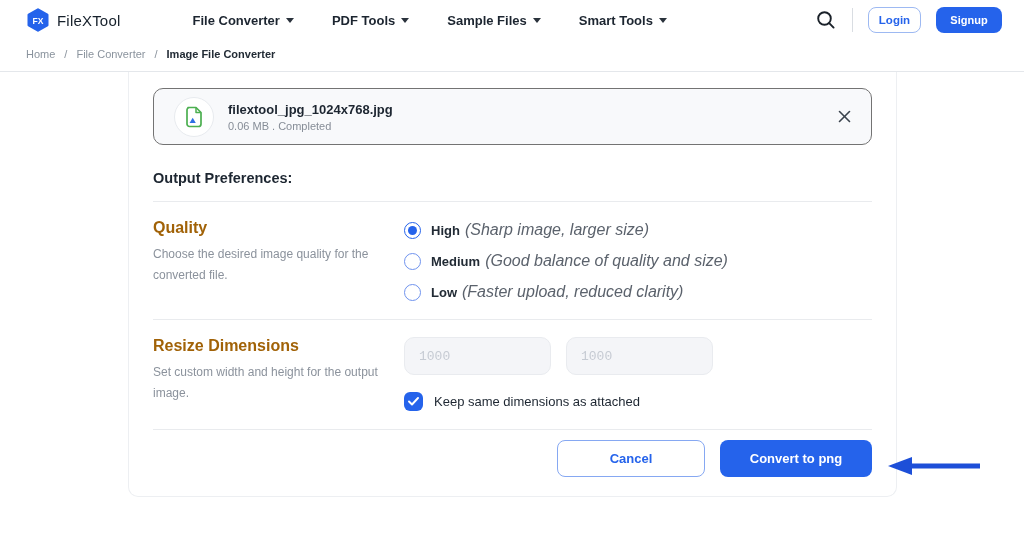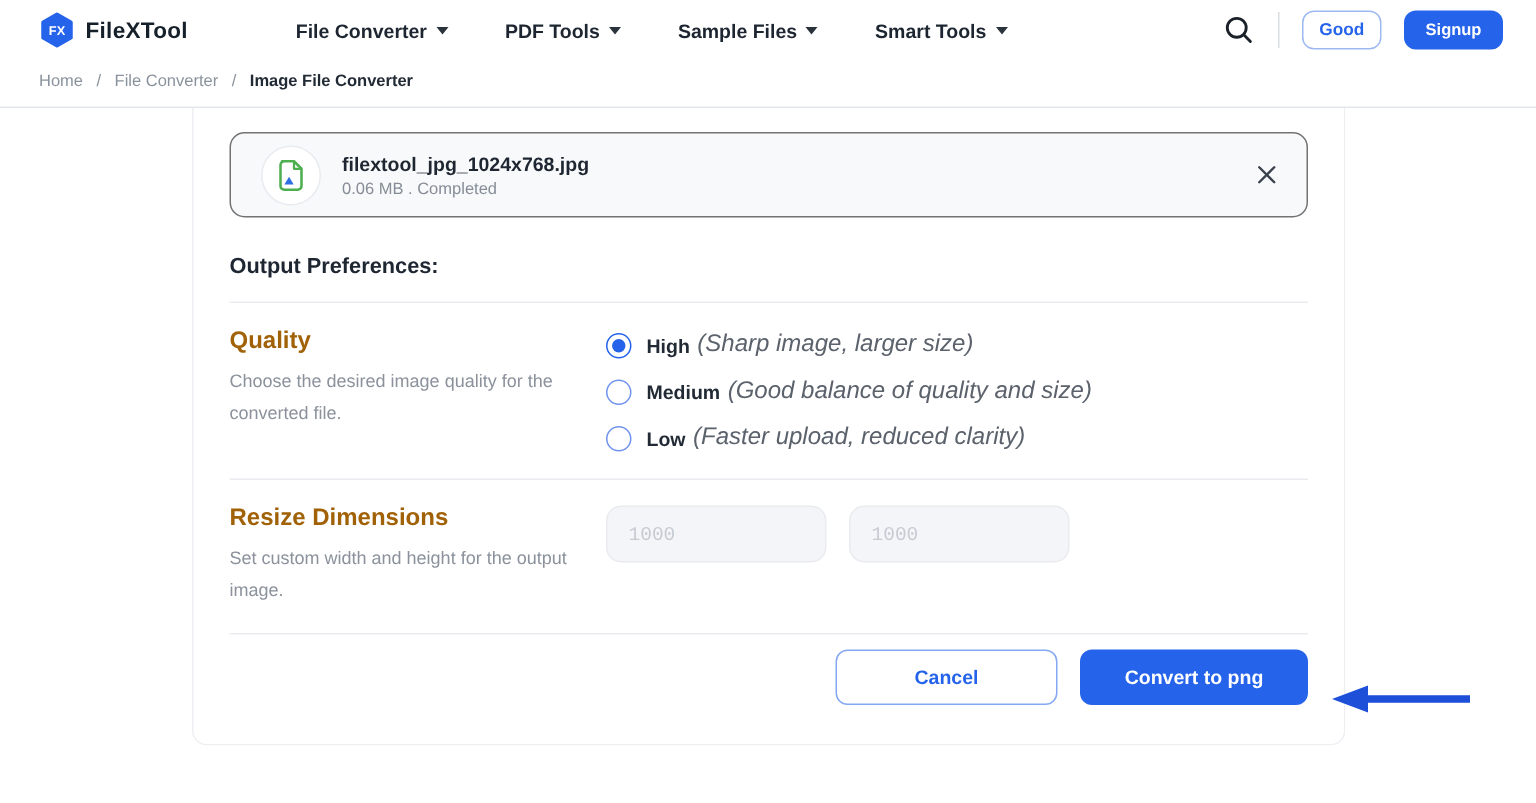--- a/index.html
+++ b/index.html
@@ -3,21 +3,21 @@
 <meta charset="utf-8">
 <style>
   * { margin:0; padding:0; box-sizing:border-box; }
   html,body { width:1024px; height:535px; background:#fff; overflow:hidden;
     font-family:"Liberation Sans", sans-serif; color:#212a33; }
   .page { position:relative; width:1024px; height:535px; }
 
   
   .header { display:flex; align-items:center; height:36px; padding:4px 22px 0 26px; }
   .brand { display:flex; align-items:center; gap:7px; cursor:pointer; }
-  .brand-name { font-size:15px; font-weight:700; letter-spacing:.2px; color:#16202b; }
+  .brand-name { font-size:15px; font-weight:400; letter-spacing:.2px; color:#16202b; }
   .nav { display:flex; align-items:center; gap:38px; margin-left:72px; }
   .nav-item { display:flex; align-items:center; gap:6px; font-size:13px; font-weight:700;
     color:#1c2530; cursor:pointer; }
   .caret { width:0; height:0; border-left:4px solid transparent; border-right:4px solid transparent;
     border-top:5px solid #2a323c; margin-top:1px; }
   .header-right { margin-left:auto; display:flex; align-items:center; gap:15px; }
   .vdivider { width:1px; height:24px; background:#d9dde2; }
   .btn-login { width:53px; height:26px; border:1px solid #9db9f2; border-radius:8px; background:#fff;
     color:#2563eb; font-size:11.5px; font-weight:700; cursor:pointer; font-family:inherit; }
   .btn-signup { width:66px; height:26px; border:none; border-radius:8px; background:#2563eb;
@@ -110,21 +110,21 @@
         <span class="caret"></span>
       </div>
     </div>
 
     <div class="header-right">
       <svg width="22" height="22" viewBox="0 0 22 22" style="cursor:pointer">
         <circle cx="9.5" cy="9.5" r="6.3" fill="none" stroke="#1a2129" stroke-width="1.9"></circle>
         <line x1="14.2" y1="14.2" x2="18.6" y2="18.6" stroke="#1a2129" stroke-width="1.9" stroke-linecap="round"></line>
       </svg>
       <div class="vdivider"></div>
-      <button class="btn-login">Good</button>
+      <button class="btn-login">Login</button>
       <button class="btn-signup">Signup</button>
     </div>
   </div>
 
   <div class="breadcrumb-bar">
     <div class="breadcrumb">
       <span class="crumb">Home</span>
       <span>/</span>
       <span class="crumb">File Converter</span>
       <span>/</span>
@@ -183,20 +183,28 @@
     <div class="row">
       <div class="row-left">
         <div class="row-label">Resize Dimensions</div>
         <div class="row-desc">Set custom width and height for the output image.</div>
       </div>
       <div>
         <div class="dim-inputs">
           <input class="dim-input" type="text" disabled="" placeholder="1000" style="">
           <input class="dim-input" type="text" disabled="" placeholder="1000" style="">
         </div>
+        <div class="check-row">
+          <span class="checkbox">
+            <svg width="11" height="9" viewBox="0 0 11 9">
+              <polyline points="1,4.5 4,7.5 10,1" fill="none" stroke="#ffffff" stroke-width="1.9" stroke-linecap="round" stroke-linejoin="round"></polyline>
+            </svg>
+          </span>
+          <span class="check-label">Keep same dimensions as attached</span>
+        </div>
       </div>
     </div>
 
     <div class="footer-row">
       <button class="btn-cancel">Cancel</button>
       <button class="btn-convert">Convert to png</button>
     </div>
   </div>
 
   <svg class="pointer-arrow" width="96" height="22" viewBox="0 0 96 22">

